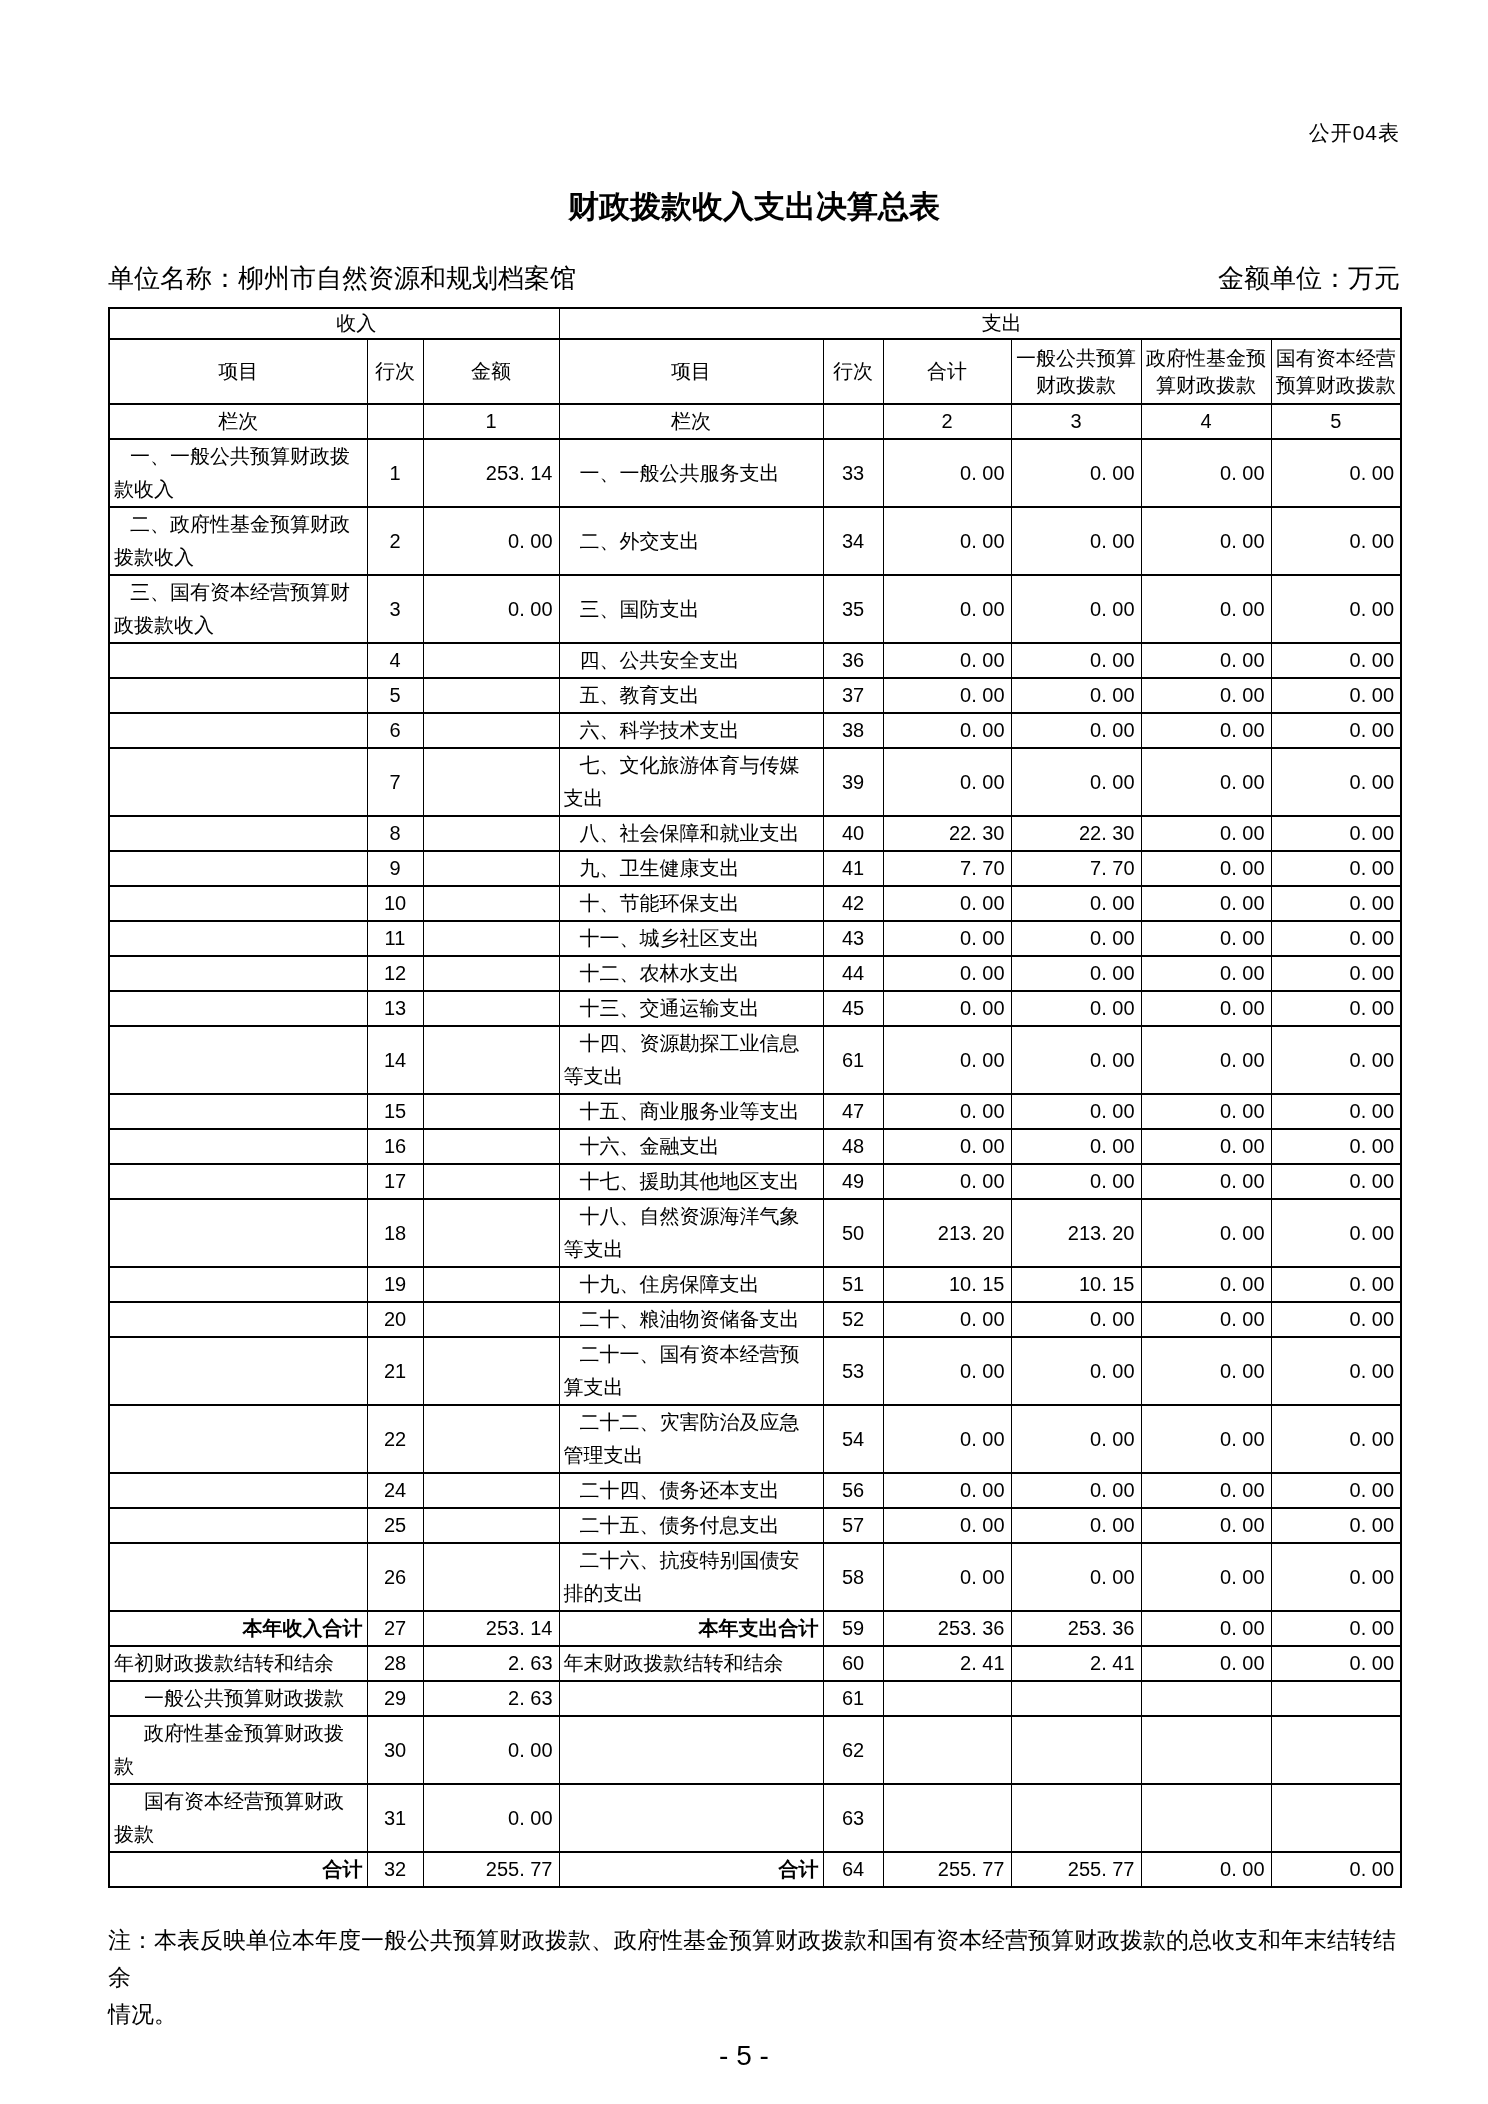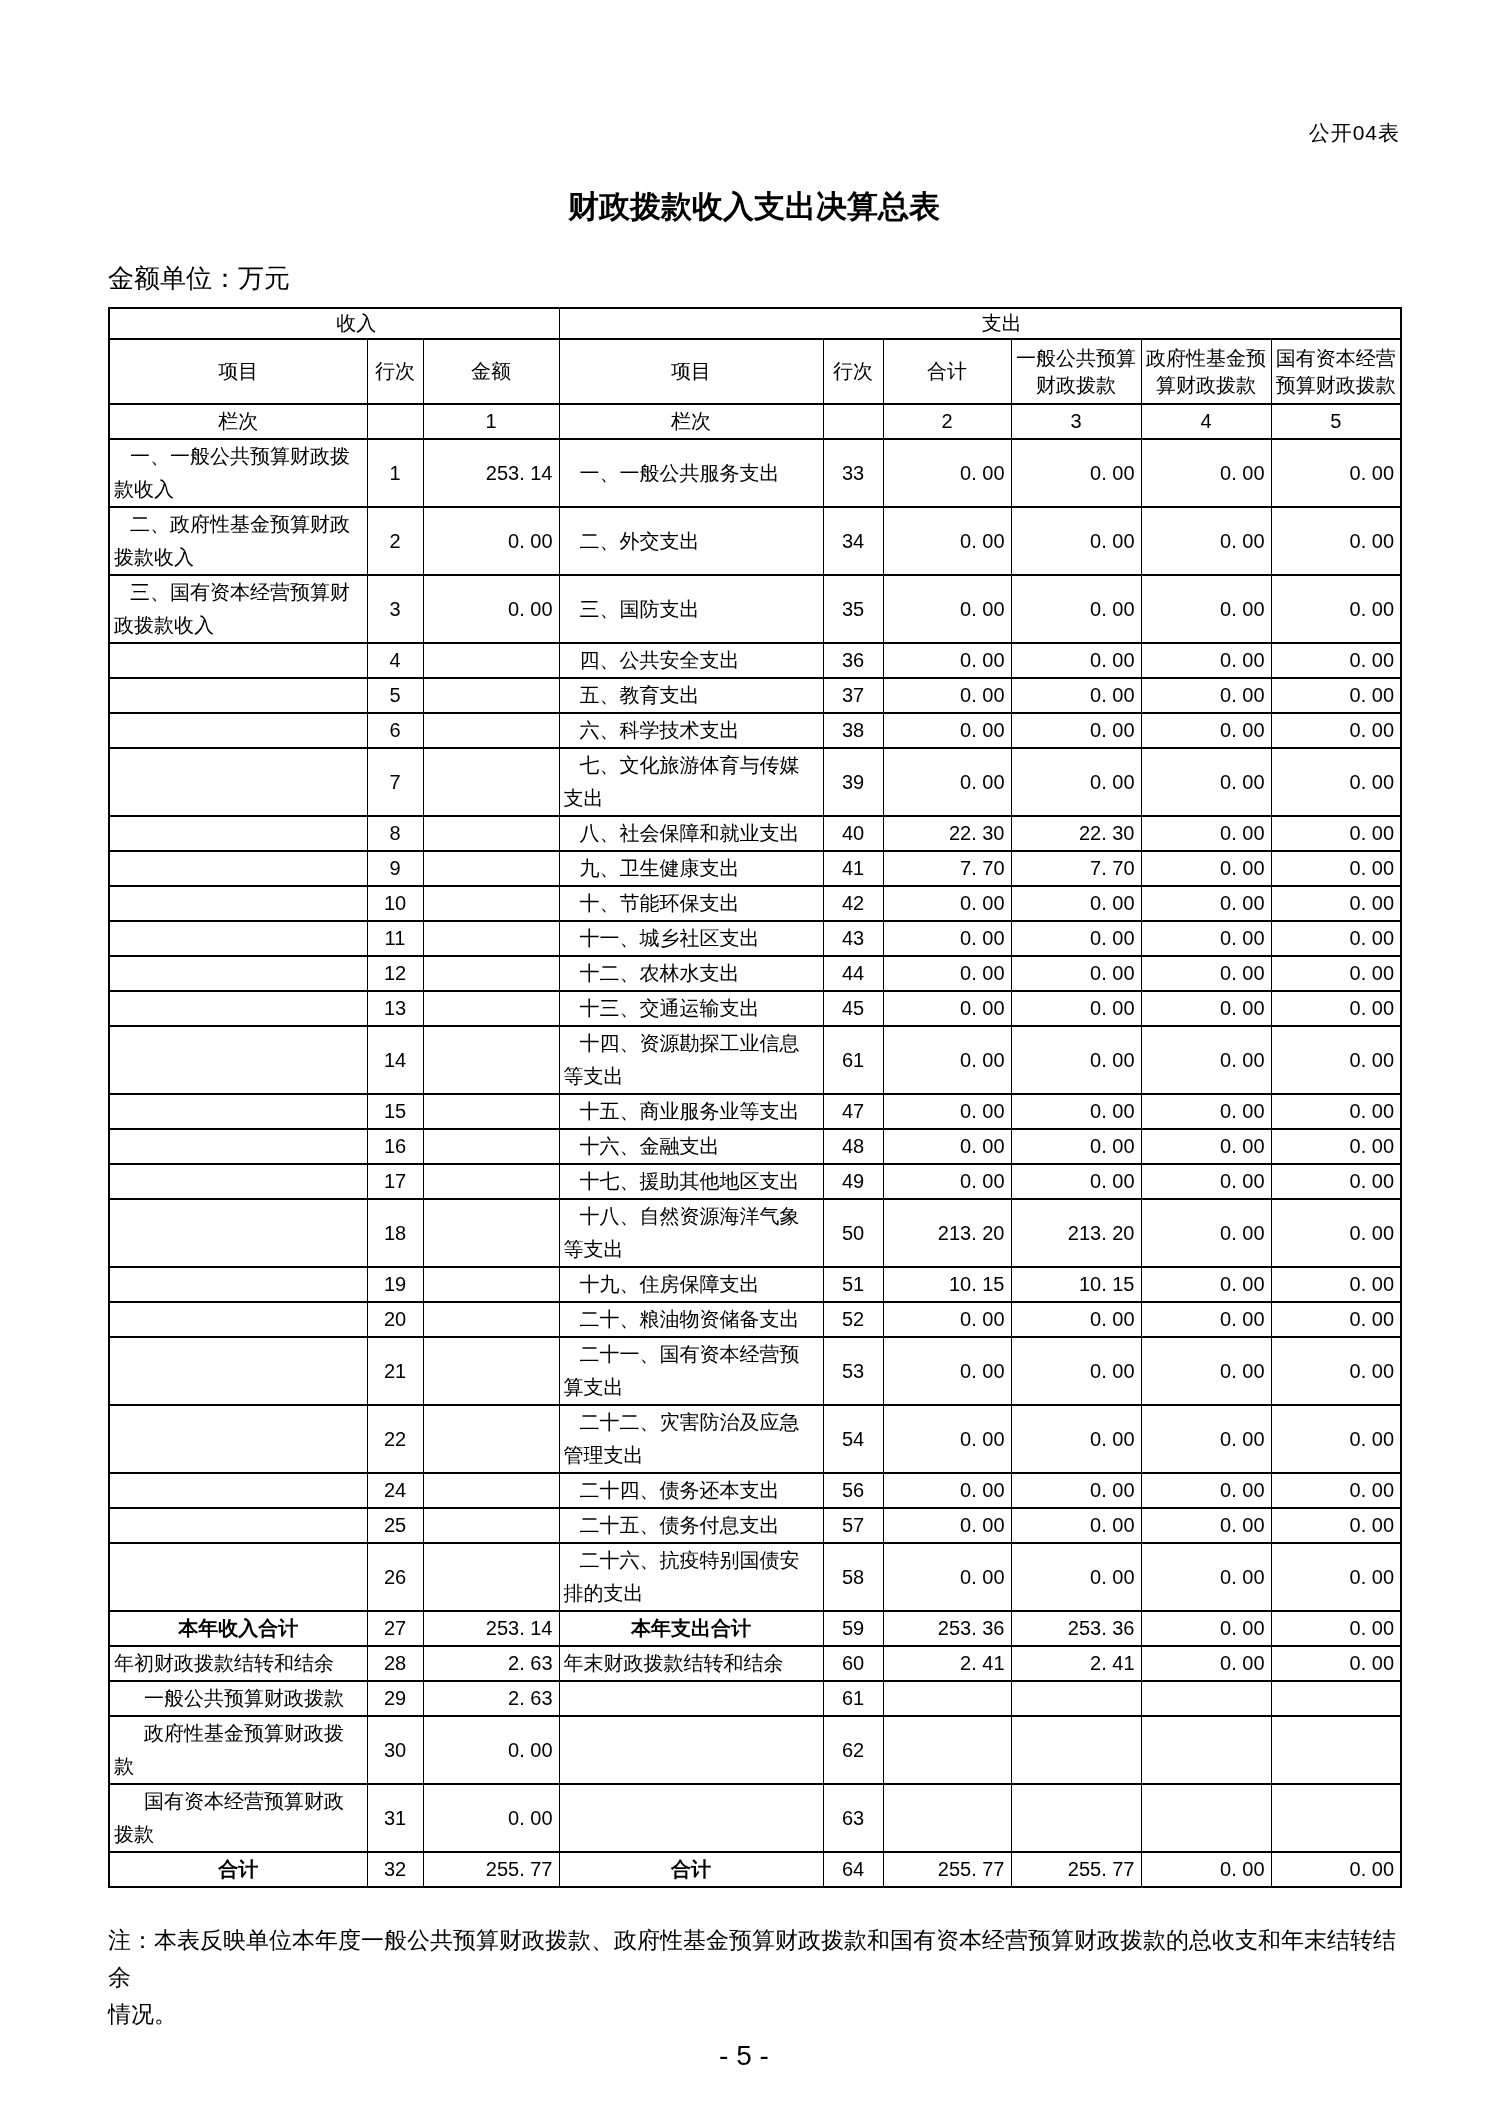--- a/index.html
+++ b/index.html
@@ -32,21 +32,21 @@
     padding:0; overflow:hidden;
   }
   thead th { font-weight:normal; text-align:center; vertical-align:middle; white-space:pre-line; }
   tr.hrow1 th { height:31px;padding-left:44px; }
   tr.hrow2 th { height:65px; line-height:27px; }
   tr.hrow3 th { height:35px; }
   tbody td { height:33px; line-height:33px; vertical-align:middle; }
   td.item { text-align:left; white-space:pre-line; padding:0 4px; }
   td.ind  { text-indent:16px; }
   td.ind2 { text-indent:30px; }
-  td.boldc { text-align:center; font-weight:bold; text-indent:0; }
+  td.boldc { text-align:right; font-weight:bold; text-indent:0; }
   td.num { text-align:right; padding-right:6px; }
   td.rno { text-align:center; }
   .note {
     position:absolute; top:1922px; left:108px; width:1310px;
     font-size:23px; line-height:37px; white-space:pre-line; text-align:left;
   }
   .pageno {
     position:absolute; top:2040px; left:0; width:100%;
     text-align:center; font-size:28px;
   }
@@ -54,20 +54,21 @@
 </head>
 <body>
 
 <div class="page">
 
   <div class="corner">公开04表</div>
 
   <h1 class="title">财政拨款收入支出决算总表</h1>
 
   <div class="meta">
+    <span>单位名称：柳州市自然资源和规划档案馆</span>
     <span>金额单位：万元</span>
   </div>
 
   <table class="fiscal">
     <colgroup>
       <col style="width:258px">
         <col style="width:56px">
         <col style="width:136px">
       <col style="width:264px">
         <col style="width:60px">

